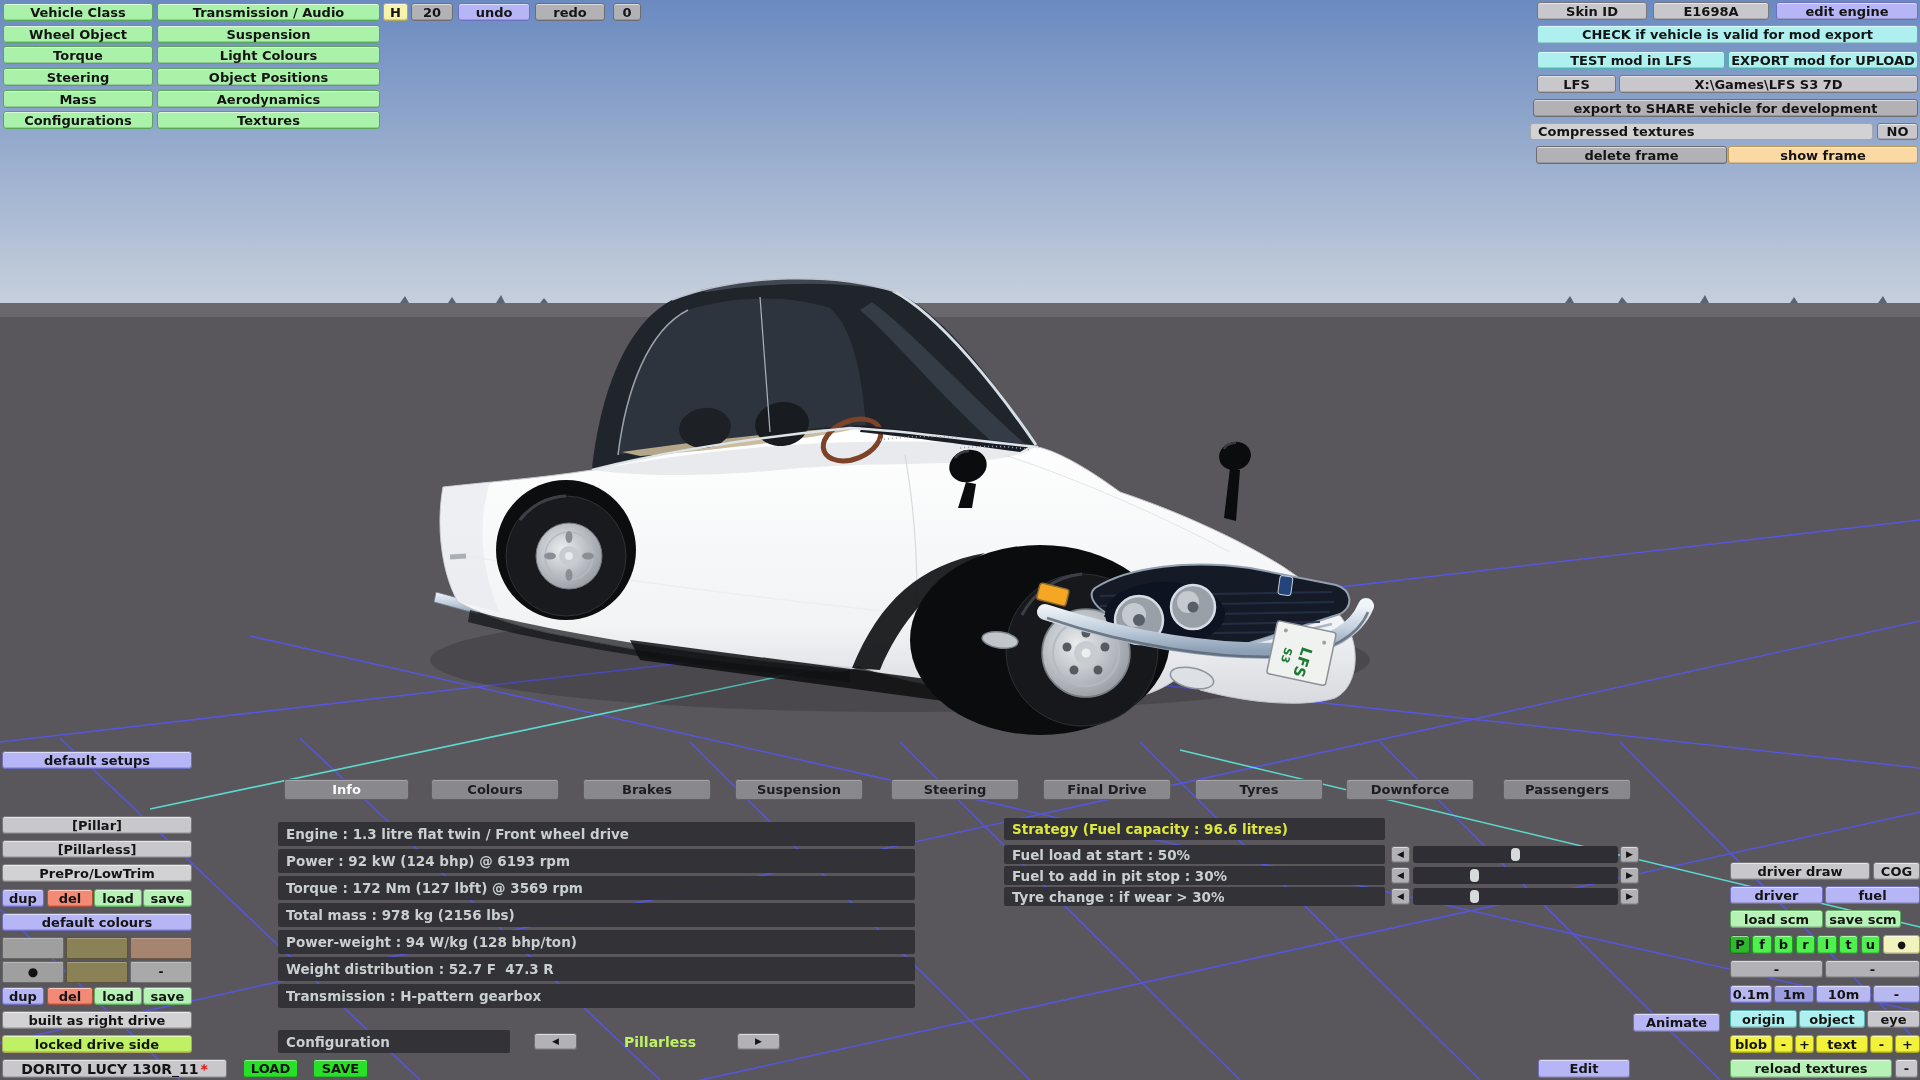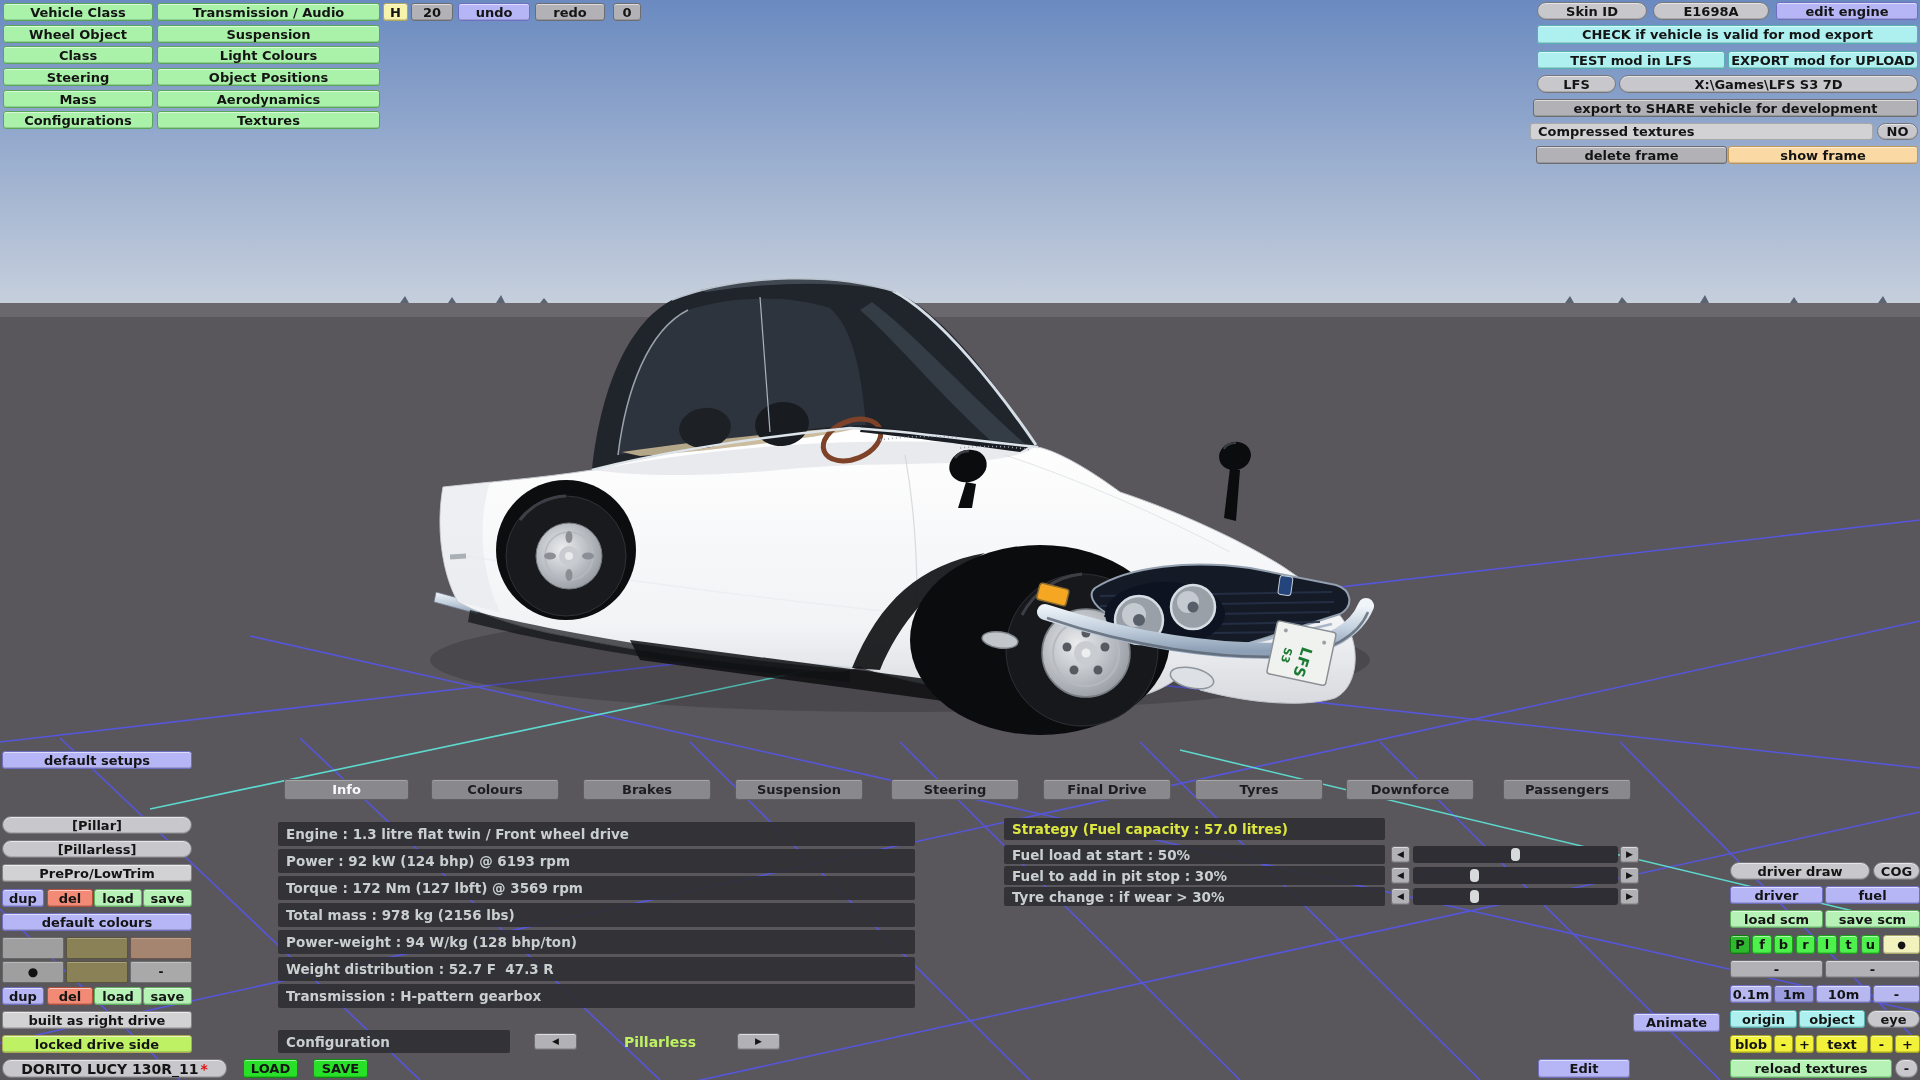--- a/index.html
+++ b/index.html
@@ -6,21 +6,21 @@
   #app{position:relative;width:1920px;height:1080px;overflow:hidden;
        font-family:"DejaVu Sans",sans-serif;font-weight:bold;}
   #scene{position:absolute;left:0;top:0;width:1920px;height:1080px;}
   .btn{position:absolute;display:flex;align-items:center;justify-content:center;
        box-sizing:border-box;border-radius:3px;border:1px solid rgba(0,0,0,.38);
        box-shadow:inset 0 1px 0 rgba(255,255,255,.55), inset 0 -1px 0 rgba(0,0,0,.15);
        font-size:13px;line-height:1;color:#141414;white-space:pre;overflow:hidden;}
   .flat{box-shadow:none;border:1px solid rgba(0,0,0,.2);}
   .la{justify-content:flex-start;padding-left:7px;}
   .green{background:#aaf2aa;border-color:#58a758;}
-  .gray{background:#c8c8cc;border-color:#77777b;border-radius:9px;}
+  .gray{background:#c8c8cc;border-color:#77777b;}
   .gray2{background:#b2b2b6;border-color:#6d6d71;}
   .gray3{background:#d2d2d4;}
   .purple{background:#b6b6f6;border-color:#6f6fc2;}
   .purpledk{background:#9b9be0;border-color:#6161aa;}
   .cyan{background:#aef0f0;border-color:#55b0b0;}
   .salmon{background:#f28a76;border-color:#b04f3c;}
   .yellowlt{background:#f7f2ac;border-color:#b0a858;}
   .yellow{background:#f2f23a;border-color:#a8a81e;}
   .peach{background:#fbd9a4;border-color:#bf9653;}
   .bgreen{background:#28e028;border-color:#0e8e0e;}
@@ -250,21 +250,21 @@
         <circle cx="-20" cy="-26" r="2" fill="#9aa0a6"></circle>
           <circle cx="20" cy="-22" r="2" fill="#9aa0a6"></circle>
         <text transform="rotate(96)" x="-14" y="2" font-size="15" fill="#1c7a34" font-family="DejaVu Sans, sans-serif" font-weight="bold">LFS</text>
         <text transform="rotate(96)" x="-8" y="18" font-size="11" fill="#1c7a34" font-family="DejaVu Sans, sans-serif" font-weight="bold">S3</text>
       </g>
     </g>
   </svg>
 
   <div class="btn green" style="left:3px;top:3px;width:150px;height:18px">Vehicle Class</div>
   <div class="btn green" style="left:3px;top:25px;width:150px;height:18px">Wheel Object</div>
-  <div class="btn green" style="left:3px;top:46px;width:150px;height:18px">Class</div>
+  <div class="btn green" style="left:3px;top:46px;width:150px;height:18px">Torque</div>
   <div class="btn green" style="left:3px;top:68px;width:150px;height:18px">Steering</div>
   <div class="btn green" style="left:3px;top:90px;width:150px;height:18px">Mass</div>
   <div class="btn green" style="left:3px;top:111px;width:150px;height:18px">Configurations</div>
   <div class="btn green" style="left:157px;top:3px;width:223px;height:18px">Transmission / Audio</div>
   <div class="btn green" style="left:157px;top:25px;width:223px;height:18px">Suspension</div>
   <div class="btn green" style="left:157px;top:46px;width:223px;height:18px">Light Colours</div>
   <div class="btn green" style="left:157px;top:68px;width:223px;height:18px">Object Positions</div>
   <div class="btn green" style="left:157px;top:90px;width:223px;height:18px">Aerodynamics</div>
   <div class="btn green" style="left:157px;top:111px;width:223px;height:18px">Textures</div>
   <div class="btn yellowlt" style="left:383px;top:3px;width:25px;height:18px">H</div>
@@ -302,21 +302,21 @@
   <div class="dbar" style="left:278px;top:876px;width:637px;height:24px">Torque : 172 Nm (127 lbft) @ 3569 rpm</div>
   <div class="dbar" style="left:278px;top:903px;width:637px;height:24px">Total mass : 978 kg (2156 lbs)</div>
   <div class="dbar" style="left:278px;top:930px;width:637px;height:24px">Power-weight : 94 W/kg (128 bhp/ton)</div>
   <div class="dbar" style="left:278px;top:957px;width:637px;height:24px">Weight distribution : 52.7 F  47.3 R</div>
   <div class="dbar" style="left:278px;top:984px;width:637px;height:24px">Transmission : H-pattern gearbox</div>
   <div class="dbar" style="left:278px;top:1030px;width:232px;height:23px">Configuration</div>
   <div class="btn gray2 mini" style="left:534px;top:1033px;width:43px;height:17px">◀</div>
   <div style="position:absolute;left:600px;top:1032px;width:120px;height:20px;display:flex;align-items:center;justify-content:center;color:#bef264;font-size:14px;text-align:right;">Pillarless</div>
   <div class="btn gray2 mini" style="left:737px;top:1033px;width:43px;height:17px">▶</div>
 
-  <div class="dbar title" style="left:1004px;top:818px;width:381px;height:22px">Strategy (Fuel capacity : 57.0 litres)</div>
+  <div class="dbar title" style="left:1004px;top:818px;width:381px;height:22px">Strategy (Fuel capacity : 96.6 litres)</div>
   <div class="dbar" style="left:1004px;top:845px;width:381px;height:19px">Fuel load at start : 50%</div>
   <div class="dbar" style="left:1004px;top:866px;width:381px;height:19px">Fuel to add in pit stop : 30%</div>
   <div class="dbar" style="left:1004px;top:887px;width:381px;height:19px">Tyre change : if wear &gt; 30%</div>
 
   <div class="btn gray2 mini" style="left:1391px;top:846px;width:19px;height:17px">◀</div>
   <div class="sl-track" style="left:1413px;top:846px;width:205px;height:17px">
       <div class="sl-thumb" style="left: calc(50% - 5px);"></div>
     </div>
   <div class="btn gray2 mini" style="left:1620px;top:846px;width:19px;height:17px">▶</div>
 
@@ -362,21 +362,21 @@
   <div class="btn purple" style="left:1538px;top:1059px;width:92px;height:19px">Edit</div>
   <div class="btn purple" style="left:1633px;top:1013px;width:87px;height:19px">Animate</div>
   <div class="btn lgreen" style="left:1730px;top:1059px;width:162px;height:19px">reload textures</div>
   <div class="btn gray" style="left:1895px;top:1059px;width:23px;height:19px">-</div>
 
   <div class="btn gray" style="left:1730px;top:862px;width:140px;height:18px">driver draw</div>
   <div class="btn gray" style="left:1873px;top:862px;width:47px;height:18px">COG</div>
   <div class="btn purple" style="left:1730px;top:886px;width:93px;height:18px">driver</div>
   <div class="btn purple" style="left:1825px;top:886px;width:95px;height:18px">fuel</div>
   <div class="btn lgreen" style="left:1730px;top:910px;width:93px;height:18px">load scm</div>
-  <div class="btn lgreen" style="left:1825px;top:910px;width:95px;height:18px">save scm</div>
+  <div class="btn lgreen" style="left:1825px;top:910px;width:76px;height:18px">save scm</div>
   <div class="btn mgreen" style="left:1730px;top:935px;width:20px;height:19px">P</div>
   <div class="btn vgreen" style="left:1752px;top:935px;width:20px;height:19px">f</div>
   <div class="btn vgreen" style="left:1774px;top:935px;width:19px;height:19px">b</div>
   <div class="btn vgreen" style="left:1796px;top:935px;width:19px;height:19px">r</div>
   <div class="btn vgreen" style="left:1817px;top:935px;width:20px;height:19px">l</div>
   <div class="btn vgreen" style="left:1839px;top:935px;width:19px;height:19px">t</div>
   <div class="btn vgreen" style="left:1861px;top:935px;width:19px;height:19px">u</div>
   <div class="btn cream" style="left:1883px;top:935px;width:37px;height:19px;font-size:10px">●</div>
   <div class="btn gray2" style="left:1730px;top:960px;width:93px;height:18px">-</div>
   <div class="btn gray2" style="left:1825px;top:960px;width:95px;height:18px">-</div>

